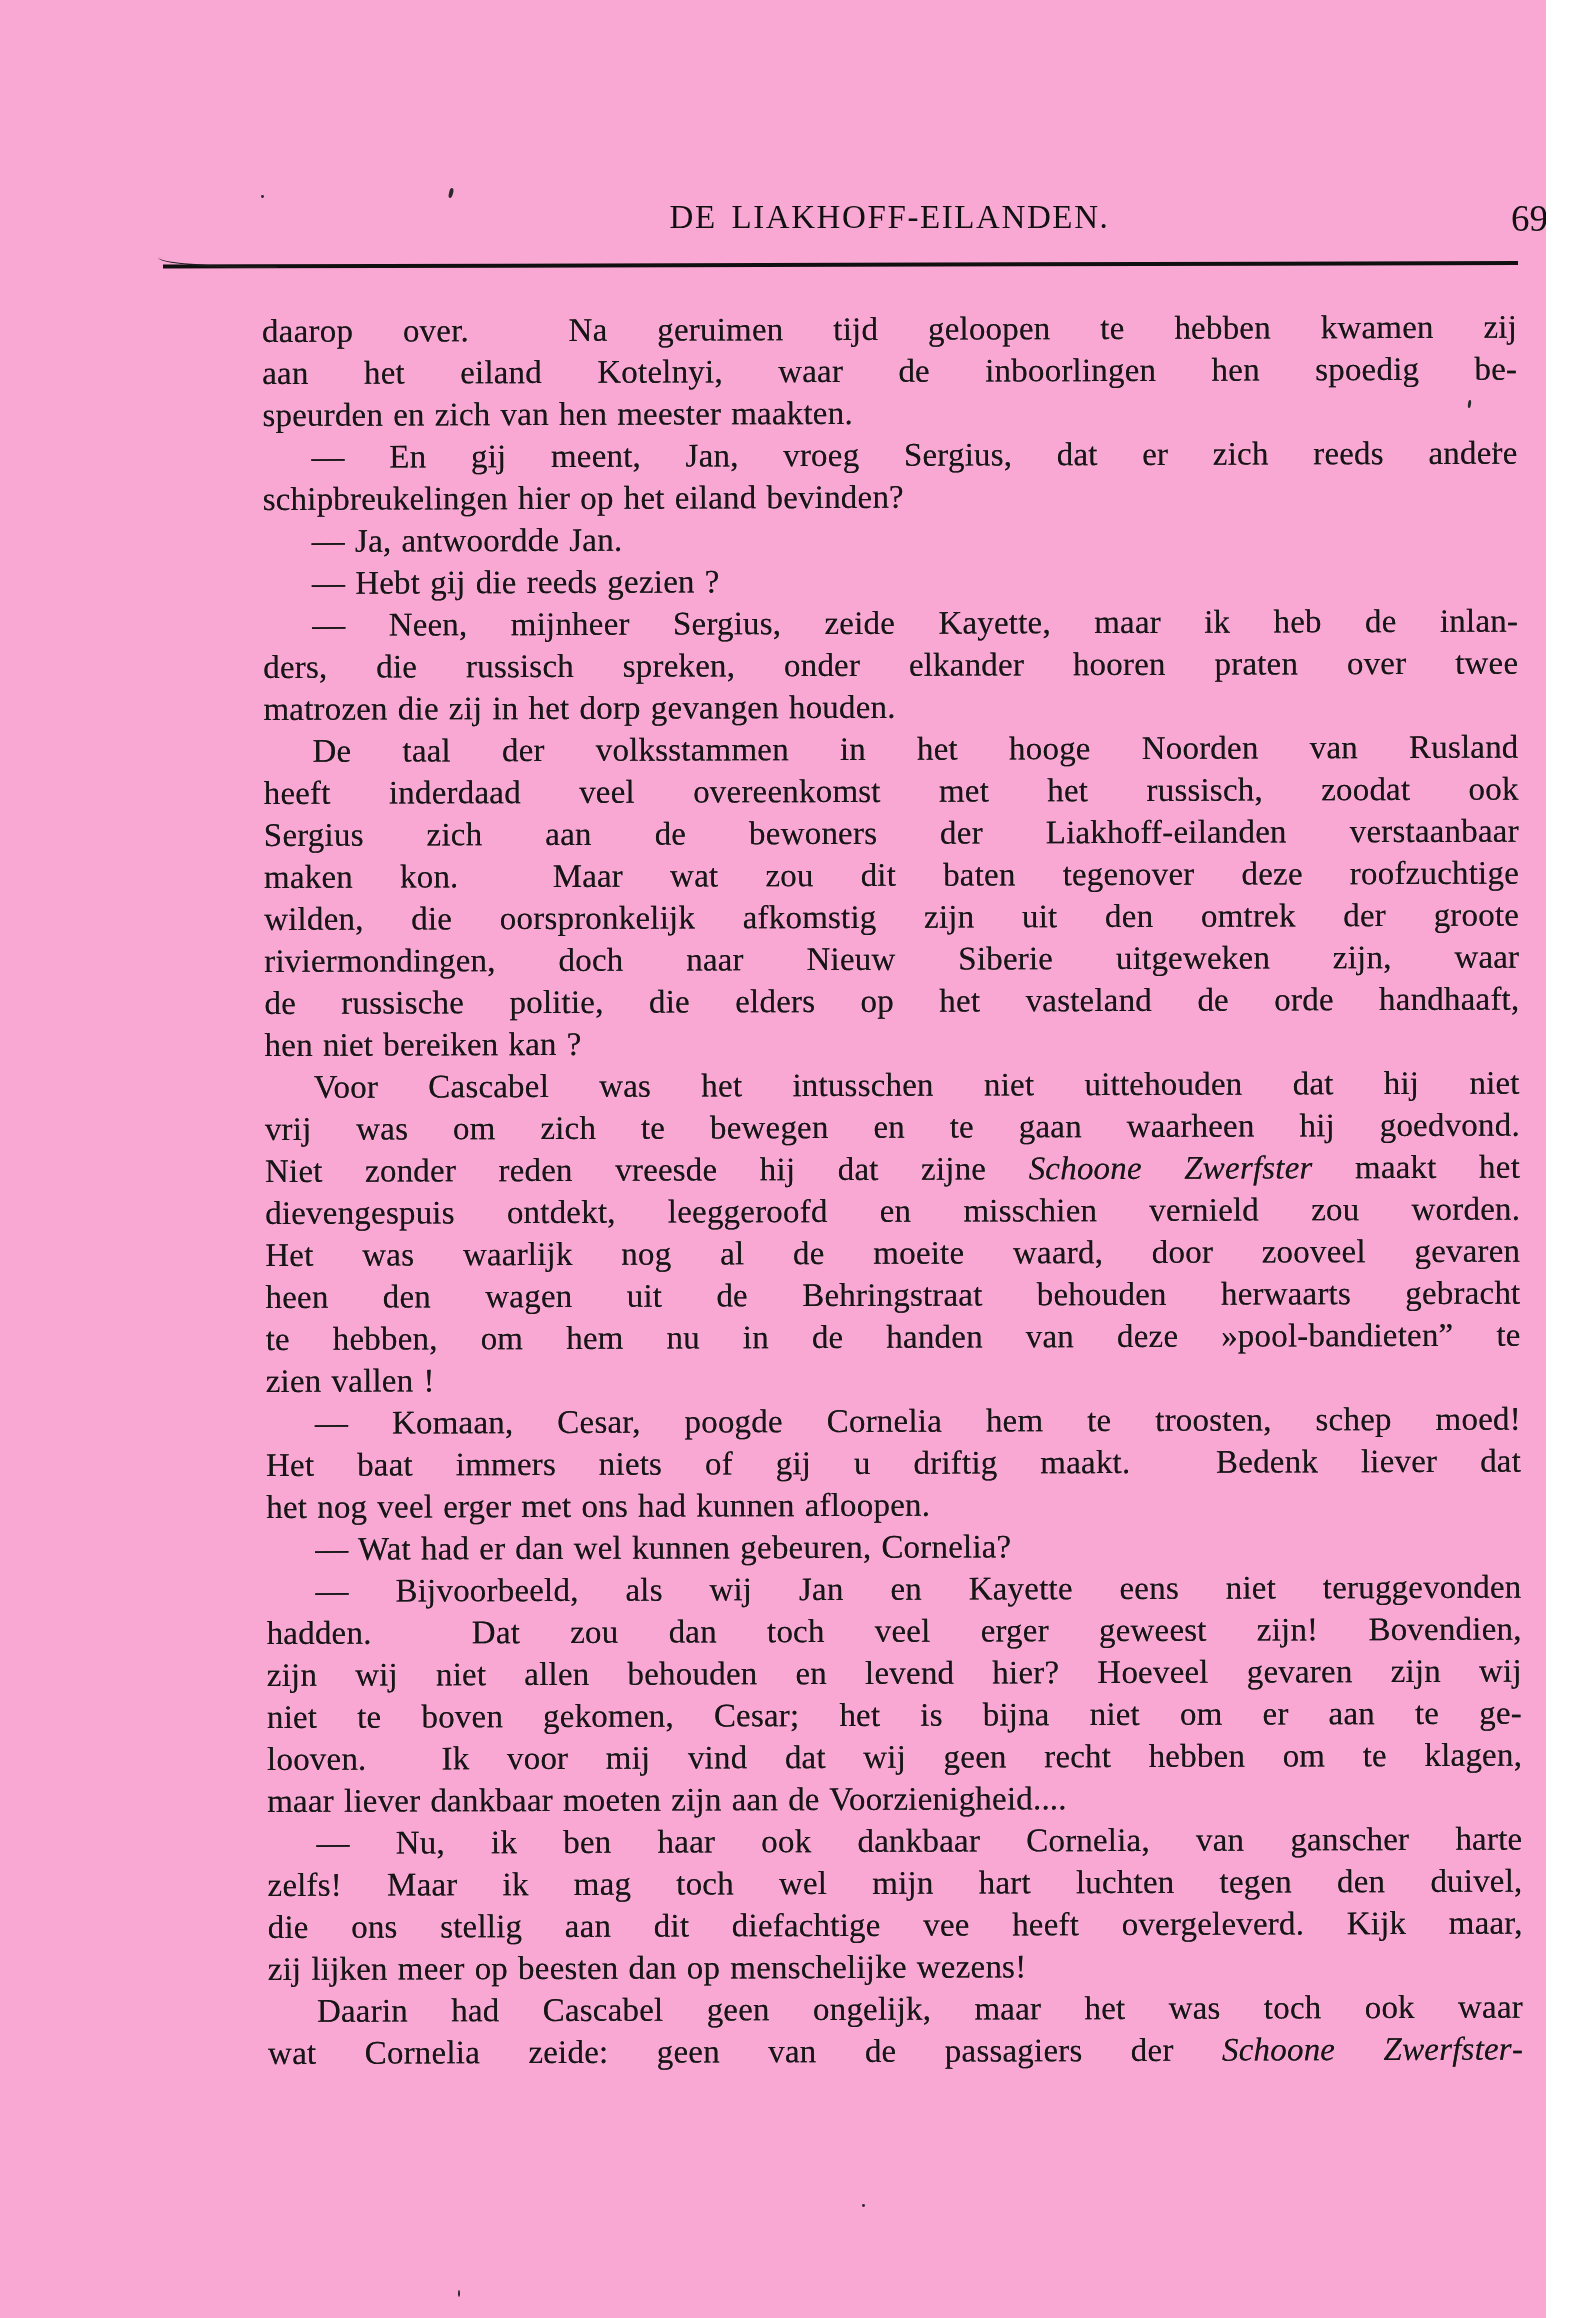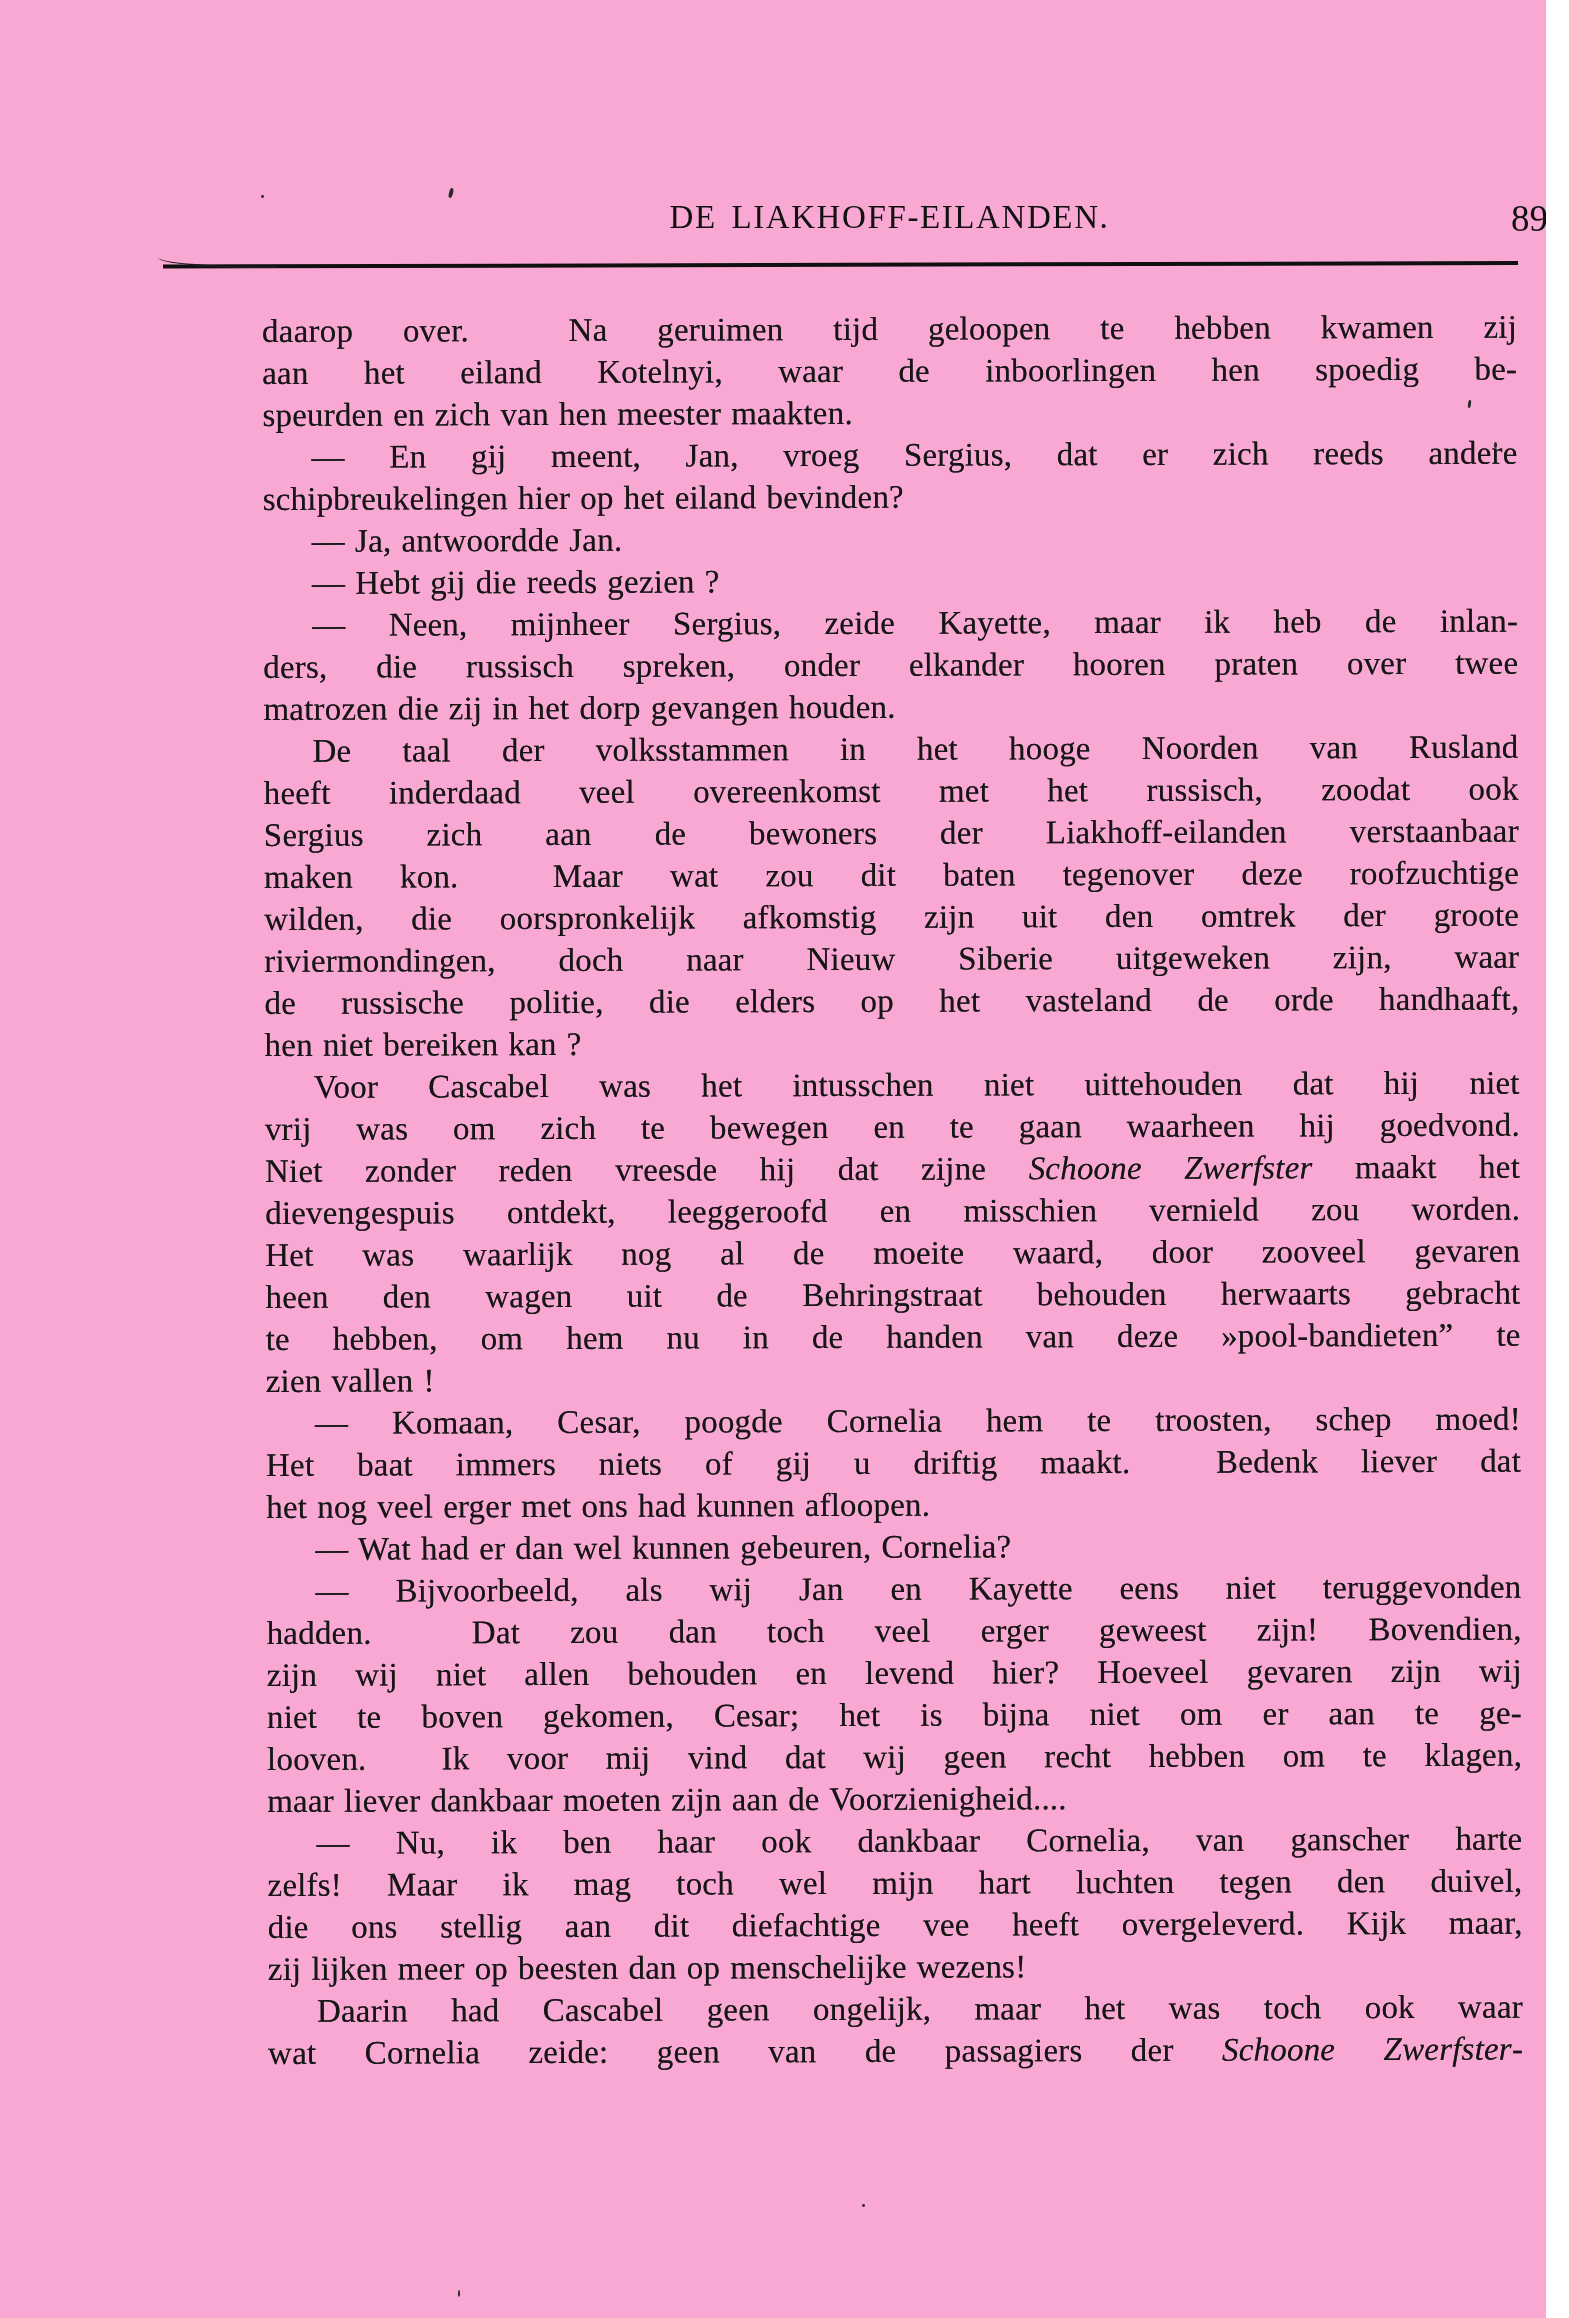--- a/index.html
+++ b/index.html
@@ -86,21 +86,21 @@
     border-radius: 45%;
   }
 </style>
 </head>
 <body>
 
 <div class="sheet">
 
   <div class="page-header">
     <div class="running-title">DE LIAKHOFF-EILANDEN.</div>
-    <div class="page-number">89</div>
+    <div class="page-number">69</div>
   </div>
 
   <div class="header-rule">
     <span class="rule-tail"></span>
   </div>
 
   <div class="text-block" id="text-block">
       <div class="line j">daarop over.  Na geruimen tijd geloopen te hebben kwamen zij</div>
       <div class="line j">aan het eiland Kotelnyi, waar de inboorlingen hen spoedig be-</div>
       <div class="line">speurden en zich van hen meester maakten.</div>

